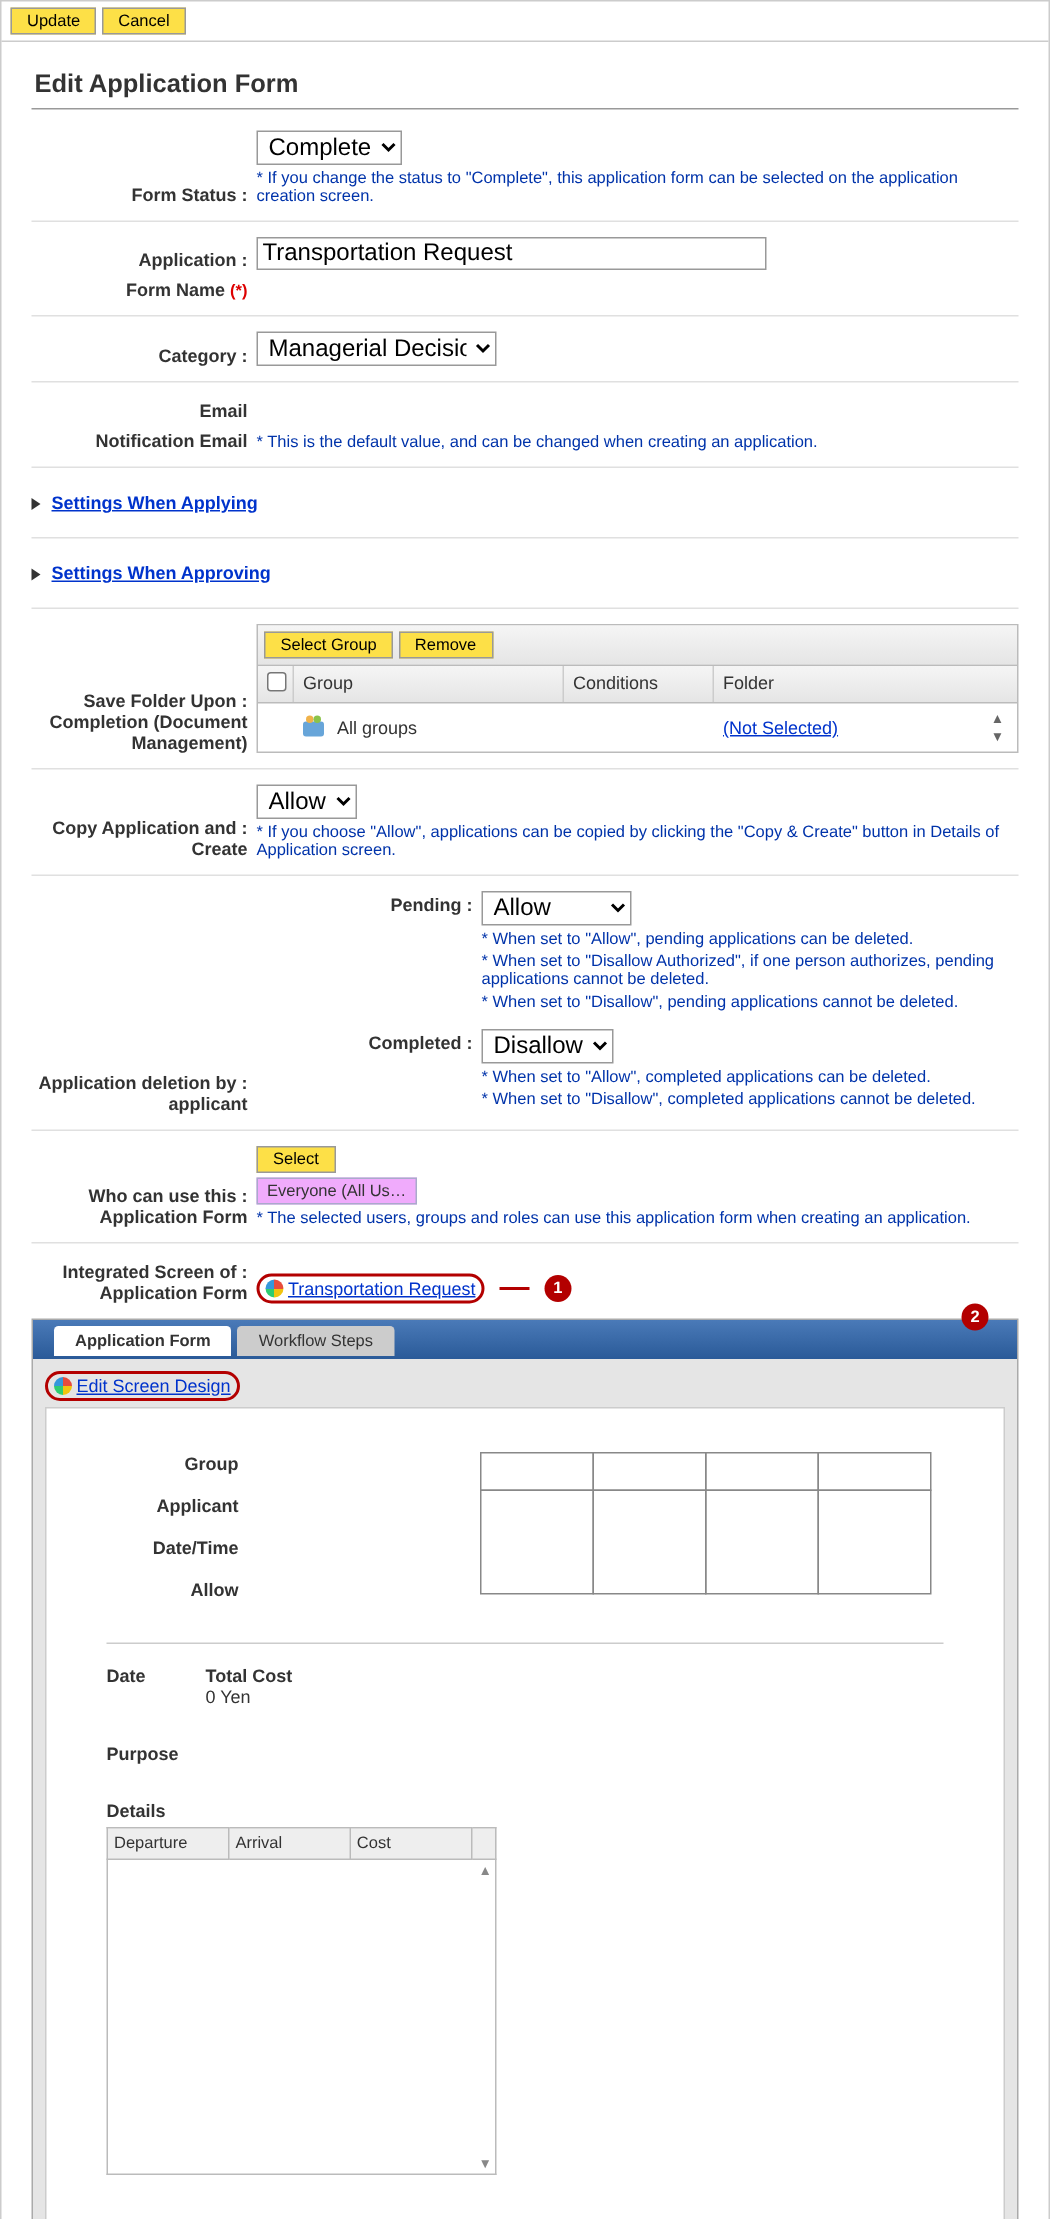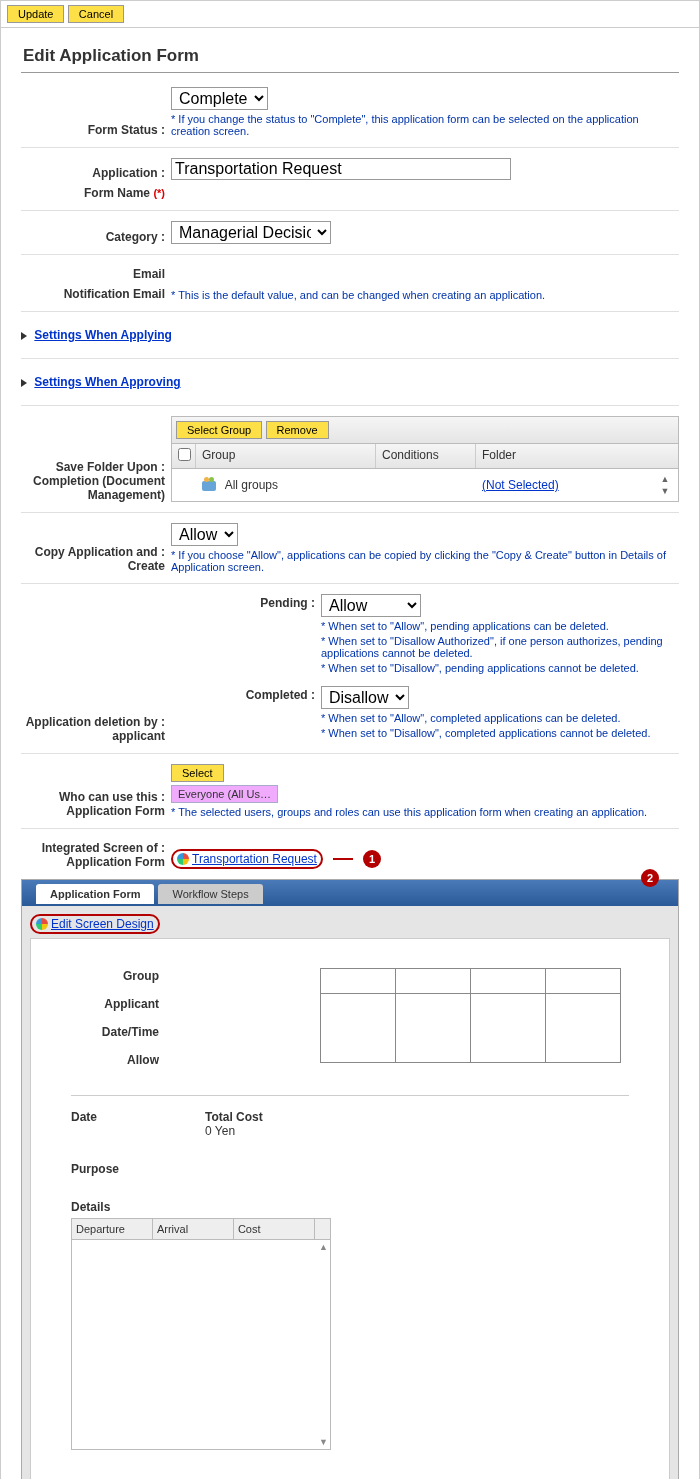--- a/index.html
+++ b/index.html
@@ -265,21 +265,21 @@
                     <div></div>
                     <div></div>
                   <div style="height:70px"></div>
                     <div style="height:70px"></div>
                     <div style="height:70px"></div>
                     <div style="height:70px"></div>
                 </div>
               </div>
             </div>
             <div style="border-top:1px solid #ccc;margin:14px 0"></div>
-            <div style="display:flex;gap:108px">
+            <div style="display:flex;gap:40px">
               <div>
                 <div style="font-weight:bold">Date</div>
               </div>
               <div style="">
                 <div style="font-weight:bold">Total Cost</div>
                 <div>0 Yen</div>
               </div>
             </div>
             <div style="margin-top:24px;font-weight:bold">Purpose</div>
             <div style="margin-top:24px;font-weight:bold">Details</div>

